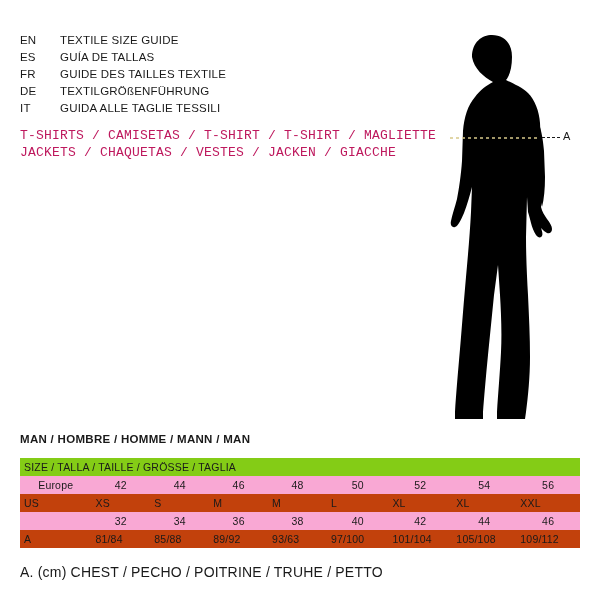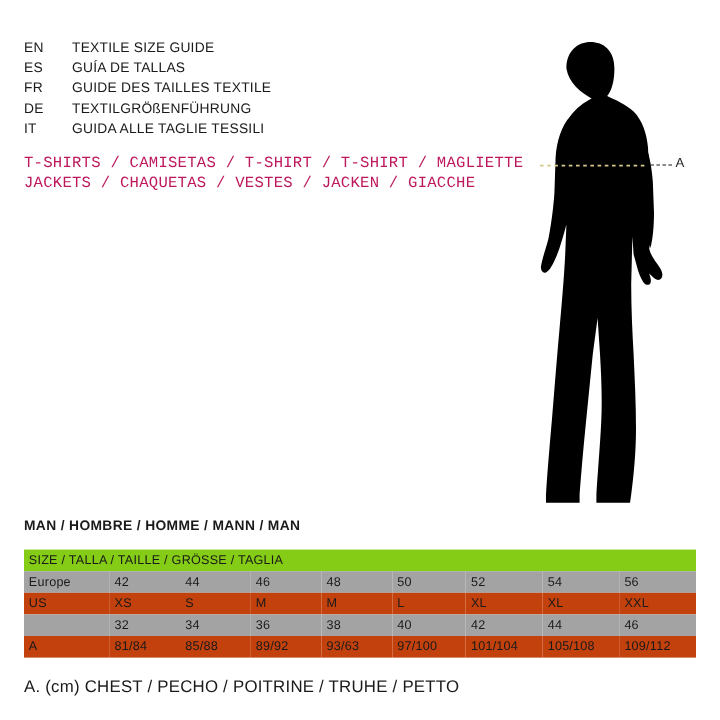--- a/index.html
+++ b/index.html
@@ -114,21 +114,22 @@
     height: 18px;
     padding: 0 4px;
     vertical-align: middle;
     letter-spacing: 0.2px;
   }
   .row-head td {
     background: #84cc16;
     font-weight: normal;
   }
   .row-shade td {
-    background: #a3a3a3;
+    background: #f9a8d4;
+    text-align: center;
   }
   .row-plain td {
     background: #c2410c;
   }
   .col-label {
     width: 84px;
   }
   .col-val {
     width: 68px;
     text-align: left;

